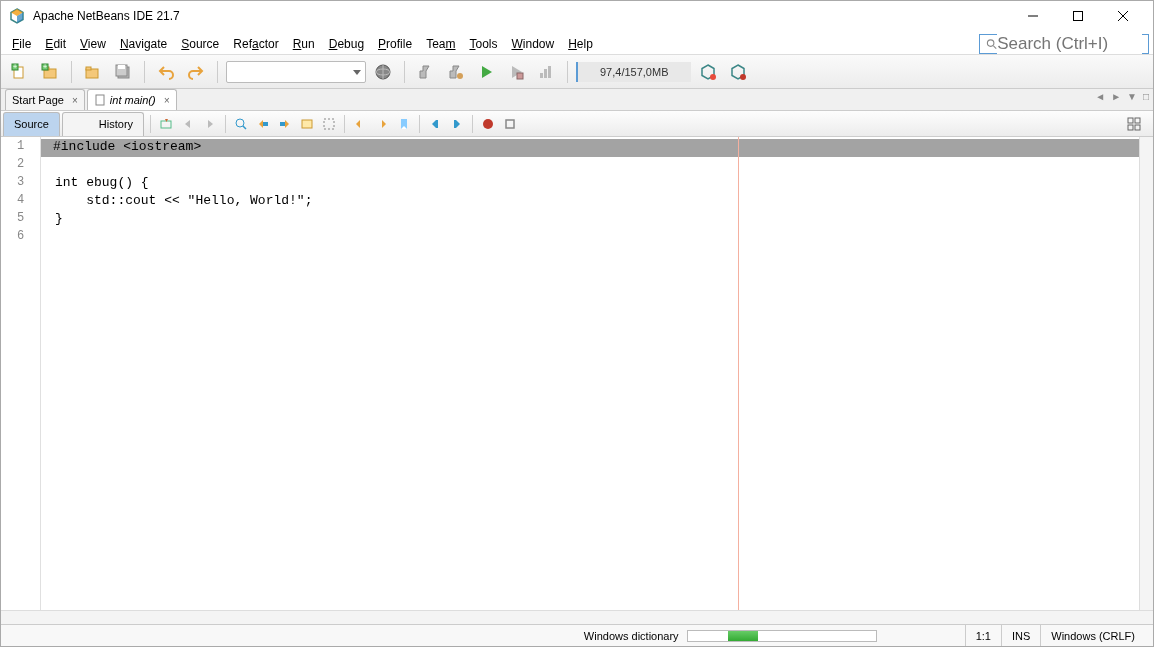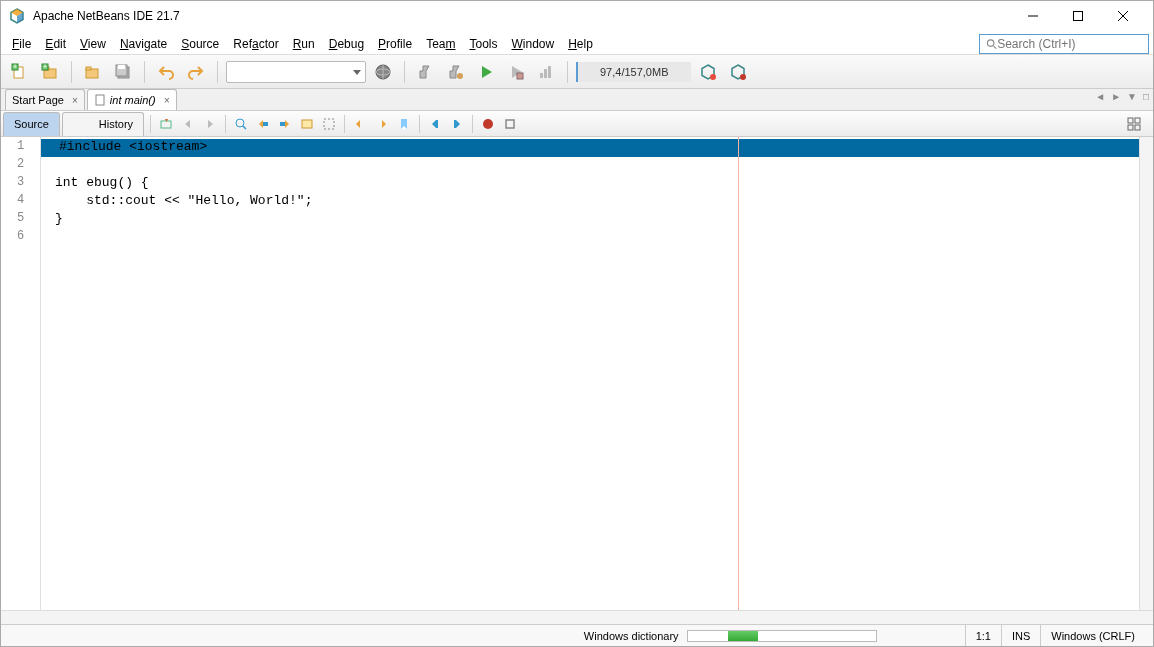--- a/index.html
+++ b/index.html
@@ -8,21 +8,21 @@
 .titlebar .logo { width: 16px; height: 16px; margin-right: 8px; }
 .titlebar .title { flex: 1; font-size: 12px; color: #000; }
 .titlebar .winbtns { display: flex; gap: 0; }
 .titlebar .winbtn { width: 45px; height: 30px; display: flex; align-items: center; justify-content: center; cursor: pointer; }
 .titlebar .winbtn svg { width: 10px; height: 10px; }
 .menubar { height: 24px; display: flex; align-items: flex-end; padding: 0 4px; border-bottom: 1px solid #ddd; }
 .menubar .menuitem { padding: 3px 7px; font-size: 12px; cursor: pointer; }
 .menubar .menuitem .ul { text-decoration: underline; }
 .menubar .spacer { flex: 1; }
 .menubar .search { display: flex; align-items: center; border: 1px solid #5b9bd5; padding: 2px 6px; width: 170px; height: 20px; }
-.menubar .search input { border: none; outline: none; font-size: 12px; color: #888; width: 100%; }
+.menubar .search input { border: none; outline: none; font-size: 17px; color: #888; width: 100%; }
 .toolbar { height: 34px; display: flex; align-items: center; padding: 2px 6px; gap: 4px; border-bottom: 1px solid #ccc; background: linear-gradient(#fafafa,#ececec); }
 .toolbar .tbtn { width: 26px; height: 26px; display: flex; align-items: center; justify-content: center; border: 1px solid transparent; border-radius: 3px; cursor: pointer; }
 .toolbar .sep { width: 1px; height: 22px; background: #ccc; margin: 0 4px; }
 .toolbar .combo { width: 140px; height: 22px; border: 1px solid #bbb; background: #fff; border-radius: 2px; display: flex; align-items: center; padding: 0 4px; justify-content: flex-end; }
 .toolbar .mem { font-size: 11px; color: #333; padding: 0 22px; border-left:2px solid #5b9bd5; height:20px; display:flex; align-items:center; background:#e8e8e8; }
 .tabbar { height: 22px; display: flex; align-items: center; padding: 0 4px; background: #f0f0f0; border-bottom: 1px solid #ccc; position: relative; }
 .tab { height: 21px; display: flex; align-items: center; padding: 0 6px; border: 1px solid #bbb; border-bottom: none; background: #f4f4f4; font-size: 11px; border-radius: 3px 3px 0 0; margin-right: 2px; cursor: pointer; gap: 4px; }
 .tab.active { background: #fff; font-style: italic; }
 .tab .close { font-size: 10px; color: #666; margin-left: 4px; }
 .tabbar .rightctrls { position: absolute; right: 4px; top: 2px; display: flex; gap: 6px; align-items: center; color: #888; font-size: 10px; }
@@ -31,21 +31,21 @@
 .editortoolbar .etab.active { background: #bcd4ee; }
 .editortoolbar .etab.inactive { background: #f4f4f4; padding-left: 36px; }
 .editortoolbar .esep { width: 1px; height: 18px; background: #ccc; margin: 0 4px; }
 .editortoolbar .ebtn { width: 22px; height: 22px; display: flex; align-items: center; justify-content: center; cursor: pointer; border-radius: 2px; }
 .editortoolbar .right { margin-left: auto; margin-right: 6px; }
 .editor { flex: 1; display: flex; overflow: hidden; position: relative; background: #fff; }
 .gutter { width: 40px; background: #fff; border-right: 1px solid #e0e0e0; padding-top: 2px; }
 .gutter .ln { height: 18px; text-align: center; font-size: 12px; color: #888; font-family: "Consolas","Courier New",monospace; }
 .codearea { flex: 1; padding: 2px 0 0 14px; font-family: "Consolas","Courier New",monospace; font-size: 13px; position: relative; }
 .codearea .line { height: 18px; white-space: pre; }
-.codearea .line.hl { background: #0369a1; margin-left: -14px; padding-left: 18px; width: calc(100% + 14px); }
+.codearea .line.hl { background: #a3a3a3; margin-left: -14px; padding-left: 12px; width: calc(100% + 14px); }
 .rightmargin { position: absolute; top: 0; bottom: 0; left: 697px; width: 1px; background: #f4b0a0; }
 .scrollbar-v { position: absolute; right: 0; top: 0; bottom: 0; width: 14px; background: #f4f4f4; border-left: 1px solid #ddd; }
 .scrollbar-h { height: 14px; background: #f4f4f4; border-top: 1px solid #ddd; }
 .statusbar { height: 22px; display: flex; align-items: center; padding: 0 8px; font-size: 11px; border-top: 1px solid #ccc; background: #f8f8f8; }
 .statusbar .spacer { flex: 1; }
 .statusbar .progress { width: 190px; height: 12px; border: 1px solid #bbb; margin: 0 8px; position: relative; background: #fff; }
 .statusbar .progress .bar { position: absolute; left: 40px; top: 0; bottom: 0; width: 30px; background: linear-gradient(#6c6,#3a3); }
 .statusbar .cell { padding: 0 10px; border-left: 1px solid #ccc; height: 100%; display: flex; align-items: center; }
 svg { display: block; }
 </style>

